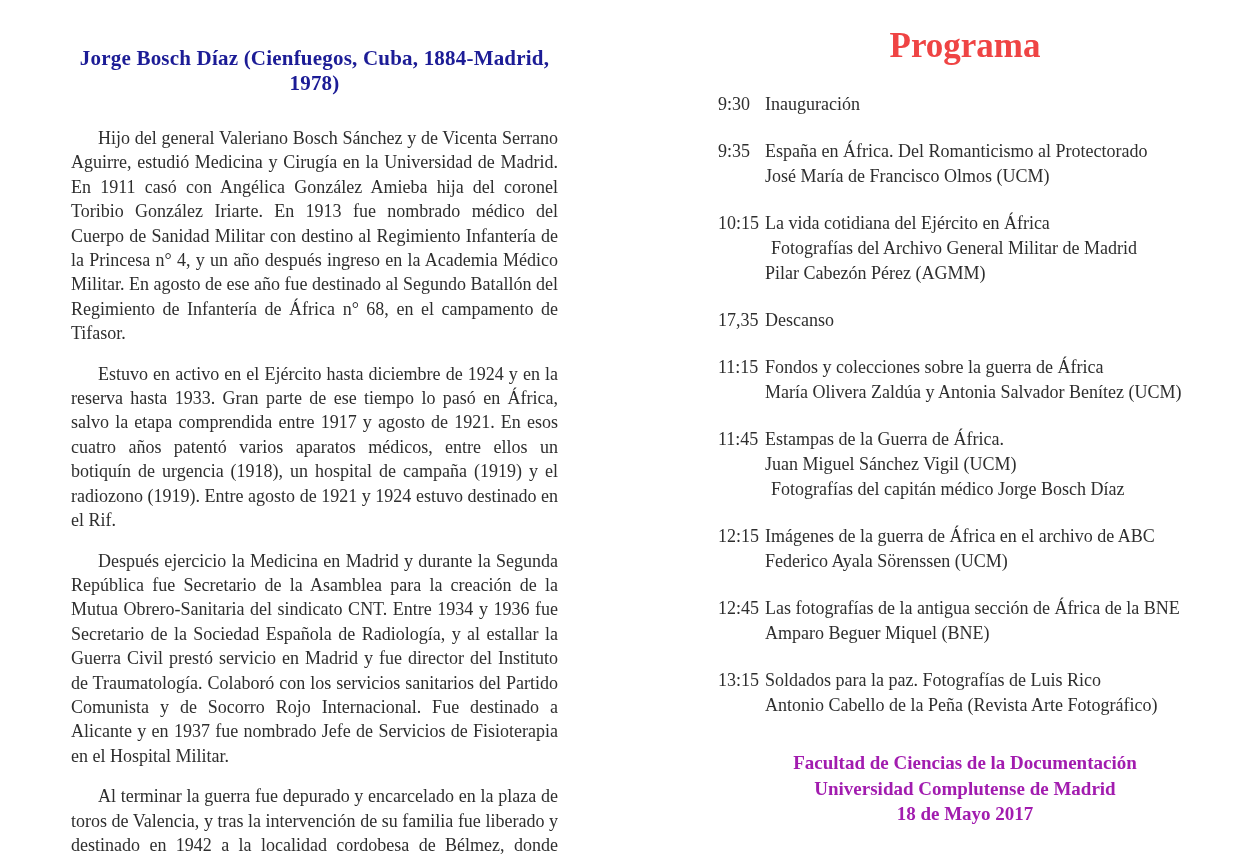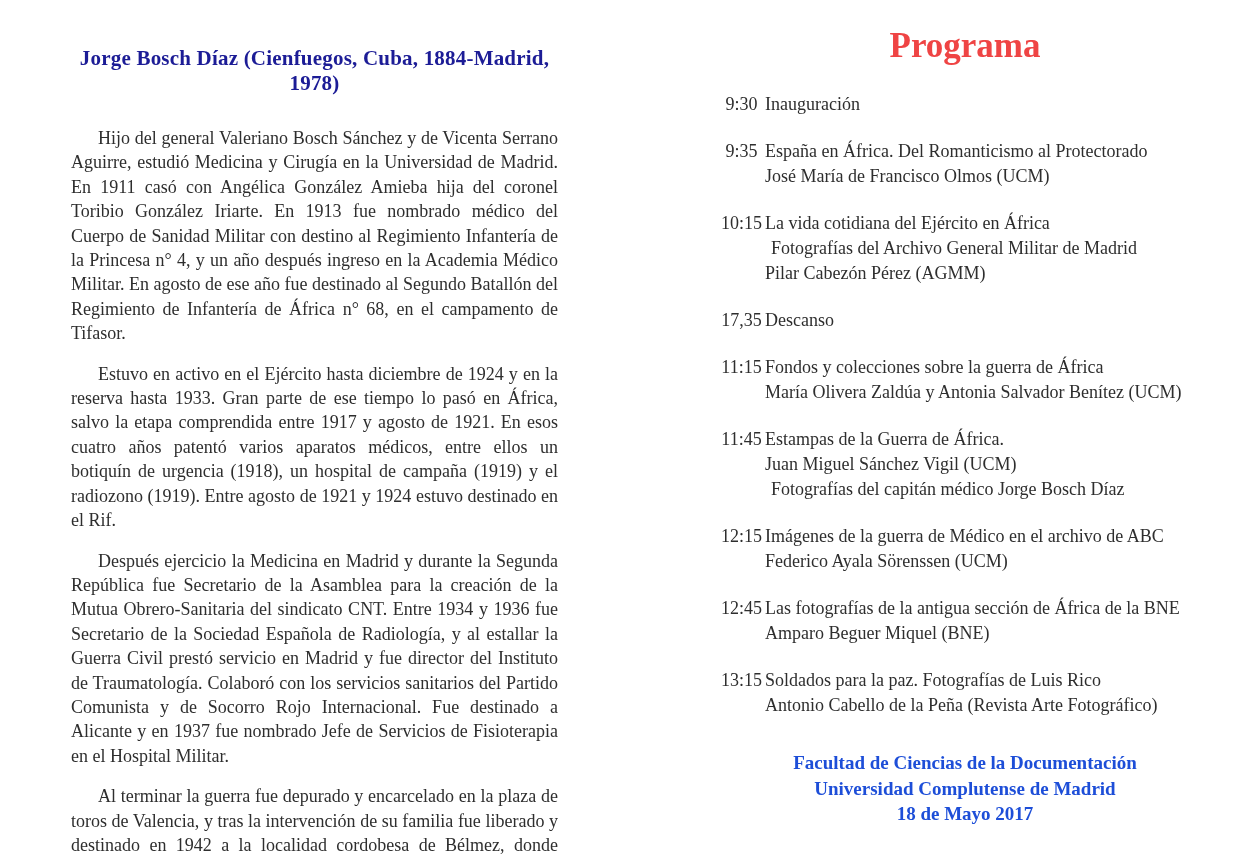--- a/index.html
+++ b/index.html
@@ -65,40 +65,39 @@
     display: flex;
     align-items: flex-start;
     margin-bottom: 22px;
     font-size: 18px;
     line-height: 25px;
     color: #2e2e2e;
   }
   .schedule-item .time {
     width: 47px;
     flex-shrink: 0;
-    text-align: center;
   }
   .item-lines {
     flex: 1;
   }
   .item-lines .line {
     white-space: nowrap;
   }
   .item-lines .line.indent {
     padding-left: 6px;
   }
   .it {
   }
   .program-footer {
     margin-top: 32px;
     text-align: center;
     font-size: 19px;
     line-height: 25.5px;
     font-weight: bold;
-    color: #1d4ed8;
+    color: #a21caf;
   }
   .program-footer .footer-line {
     margin: 0;
   }
 </style>
 </head>
 <body>
 
 <div class="spread">
 
@@ -153,21 +152,21 @@
           <span class="time">11:45</span>
           <div class="item-lines">
             <div class="line"><span class="it">Estampas de la Guerra de África.</span></div>
             <div class="line"><span>Juan Miguel Sánchez Vigil (UCM)</span></div>
             <div class="line indent"><span class="it">Fotografías del capitán médico Jorge Bosch Díaz</span></div>
           </div>
         </div>
         <div class="schedule-item">
           <span class="time">12:15</span>
           <div class="item-lines">
-            <div class="line"><span class="it">Imágenes de la guerra de Médico en el archivo de ABC</span></div>
+            <div class="line"><span class="it">Imágenes de la guerra de África en el archivo de ABC</span></div>
             <div class="line"><span>Federico Ayala Sörenssen (UCM)</span></div>
           </div>
         </div>
         <div class="schedule-item">
           <span class="time">12:45</span>
           <div class="item-lines">
             <div class="line"><span class="it">Las fotografías de la antigua sección de África de la BNE</span></div>
             <div class="line"><span>Amparo Beguer Miquel (BNE)</span></div>
           </div>
         </div>

